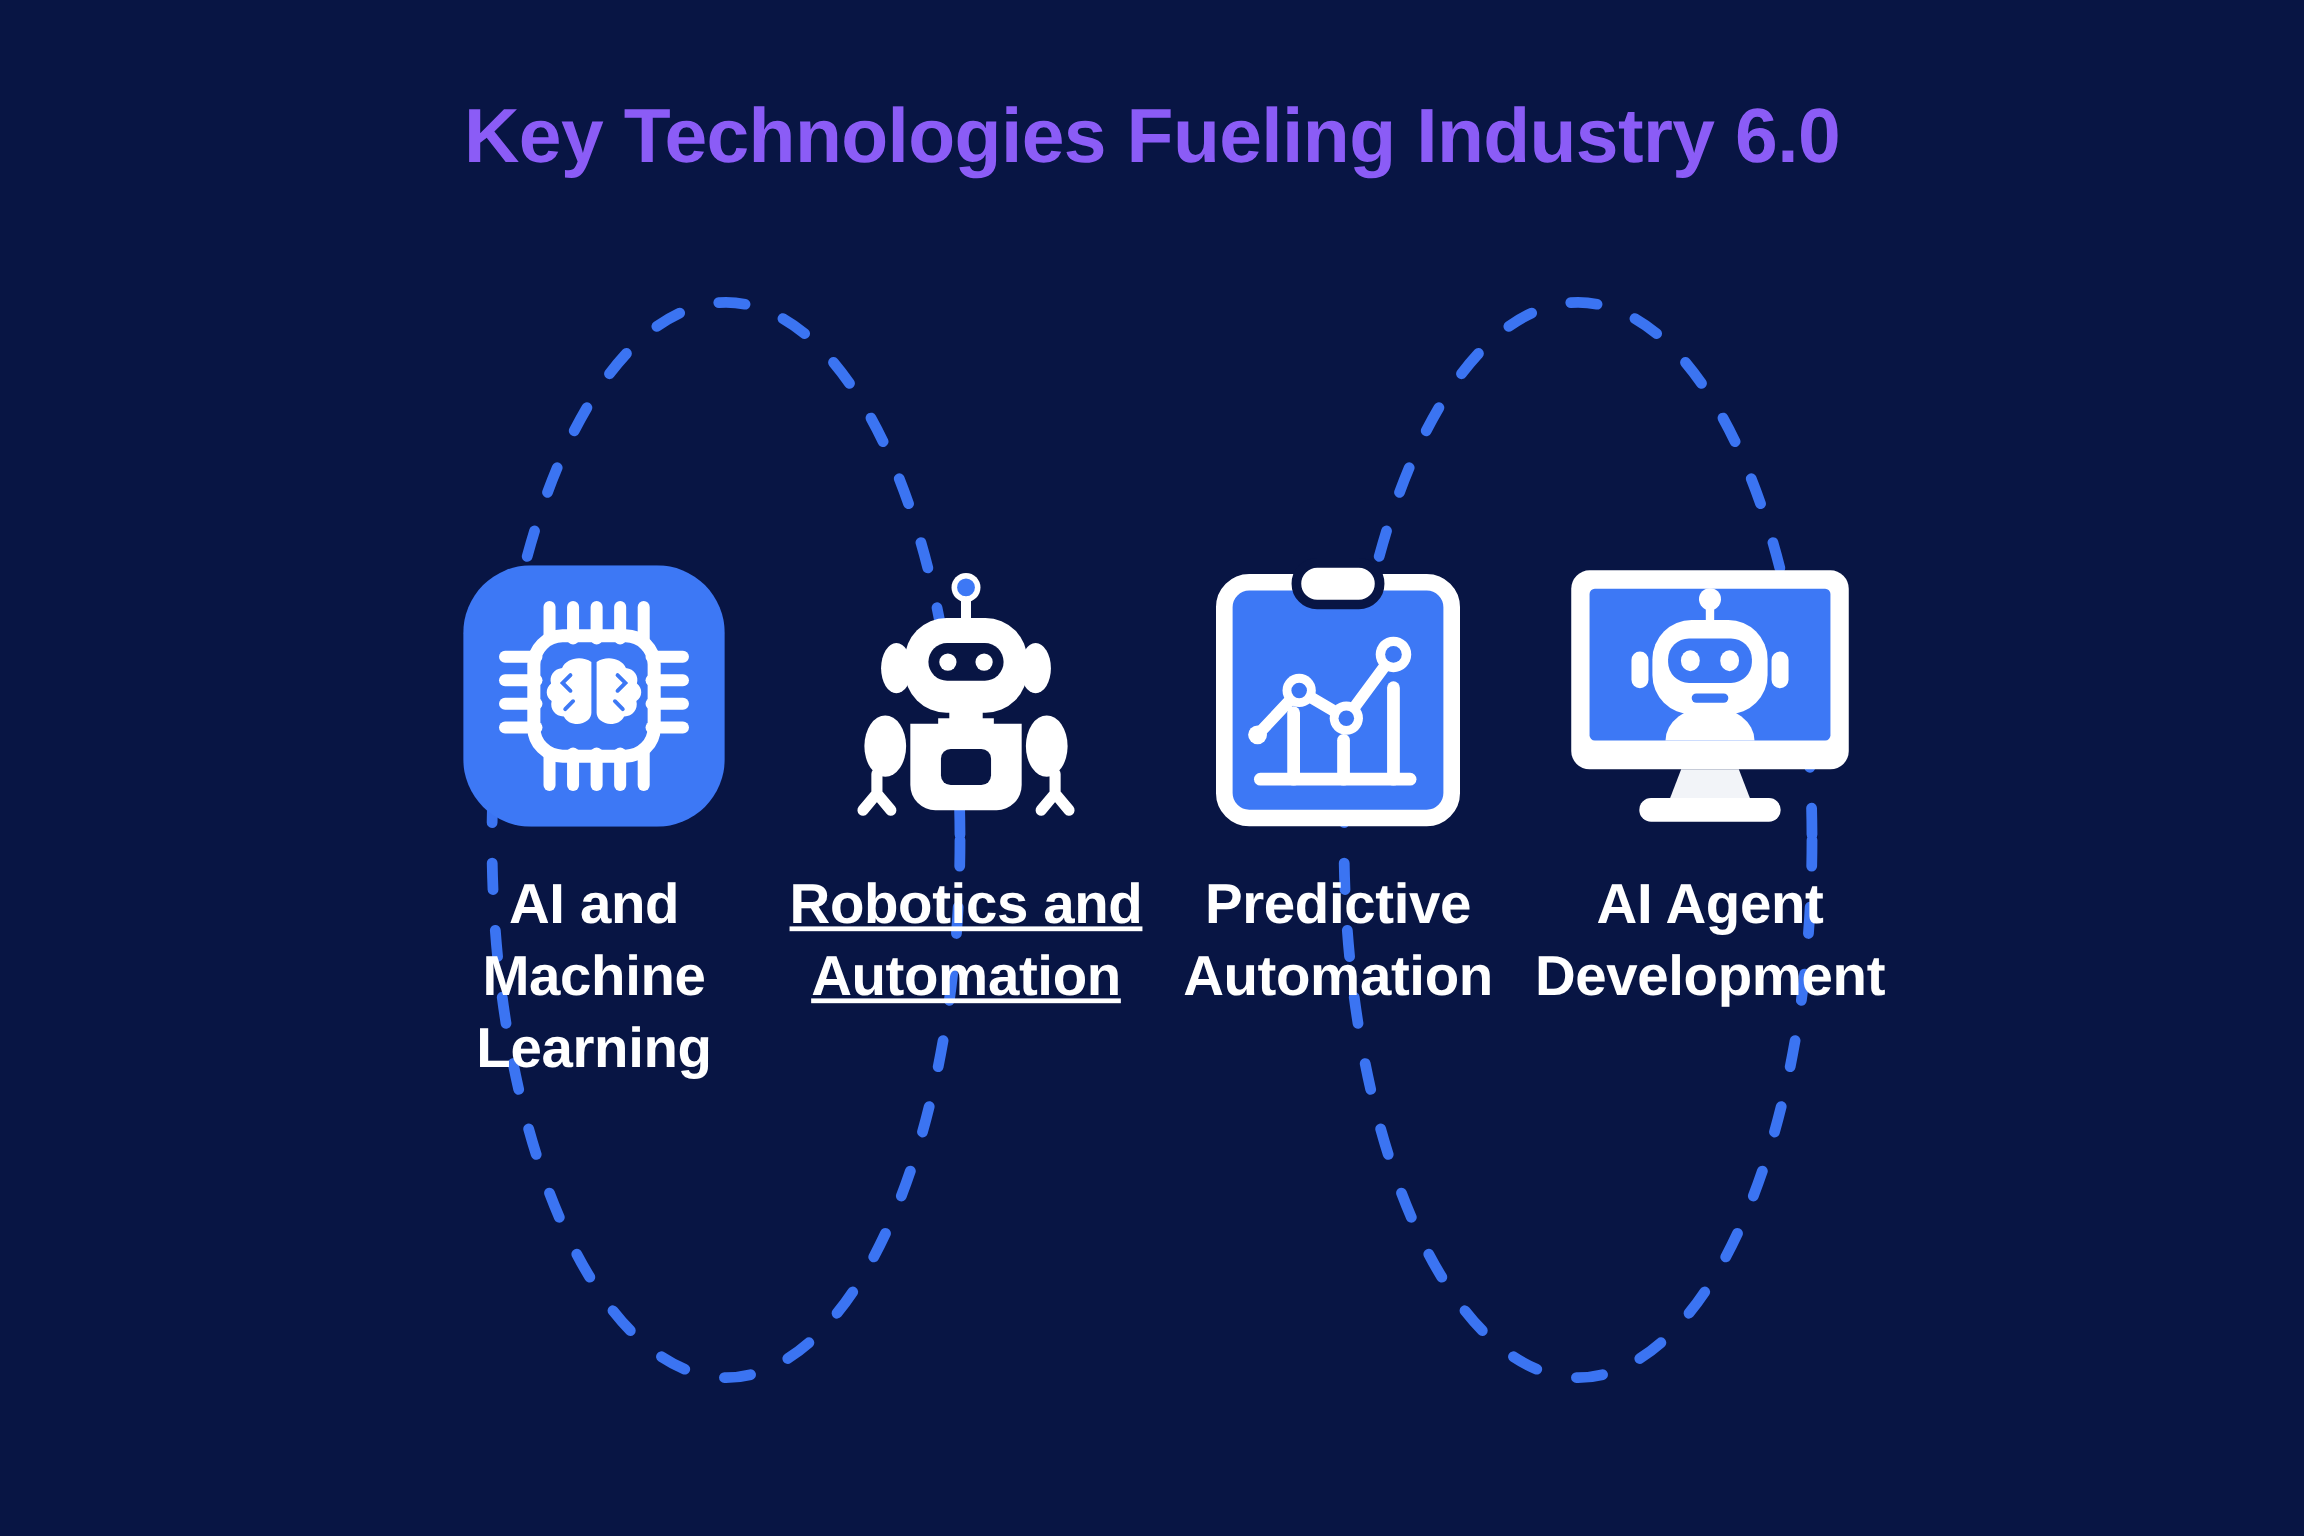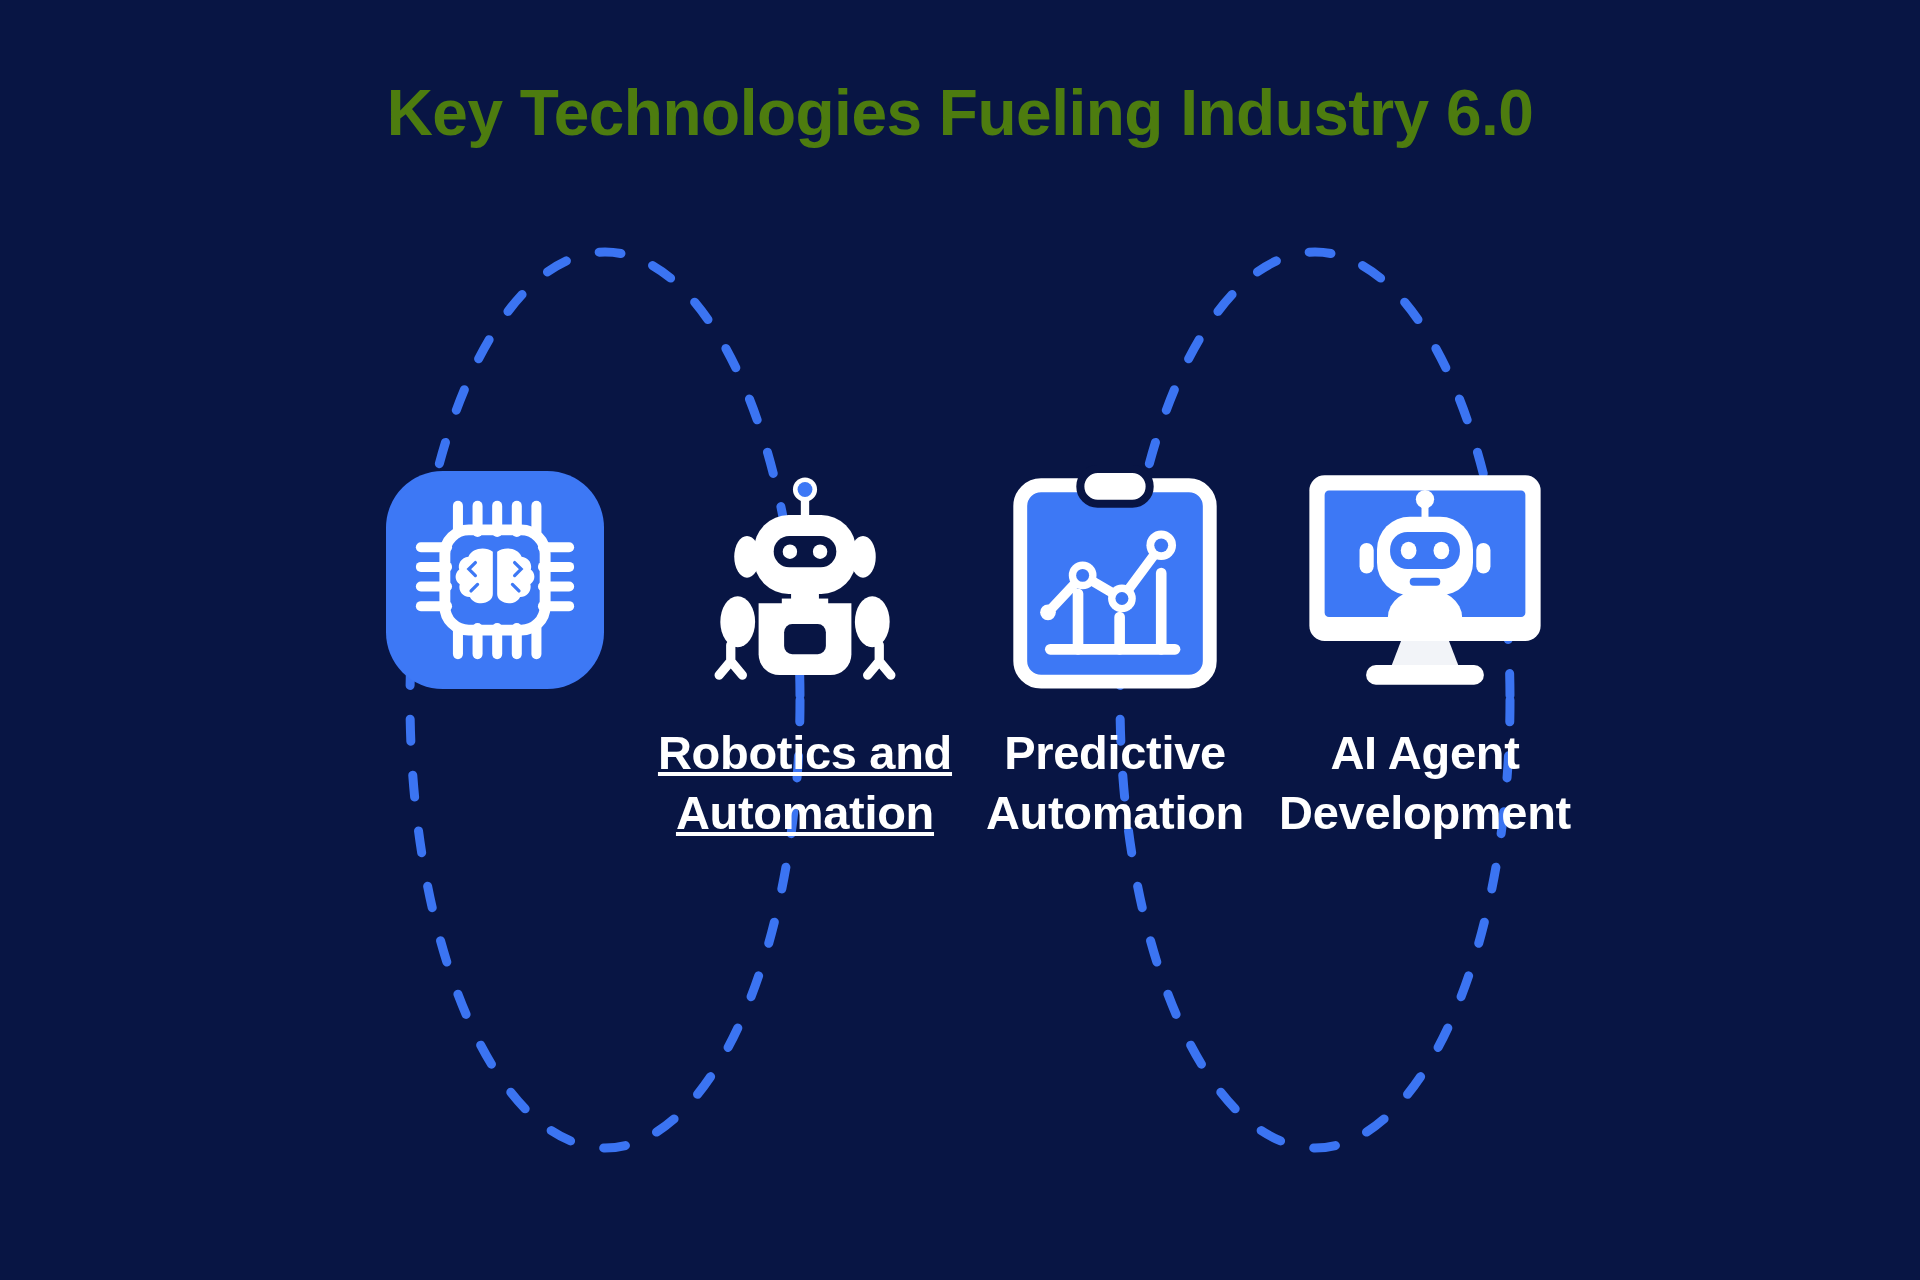--- a/index.html
+++ b/index.html
@@ -8,21 +8,21 @@
     background:#081544;
     font-family:"Liberation Sans", sans-serif;
     position:relative;
   }
   #stage { position:absolute; inset:0; }
 
   #title {
     position:absolute;
     top:78px; left:0; width:100%;
     text-align:center;
-    color:#4d7c0f;
+    color:#8b5cf6;
     font-size:64px;
     font-weight:bold;
     letter-spacing:-0.5px;
     line-height:1.1;
     white-space:nowrap;
   }
 
   #arcs { position:absolute; inset:0; pointer-events:none; }
 
   #cards {
@@ -102,20 +102,21 @@
             <path d="M51 37c3.6-2.6 9.6-1.6 11.2 2.3 3.3.4 5 3.2 4.2 5.9 2.3 1.8 2.2 5.2-.2 6.7.8 3.2-1.6 6-4.7 5.9-1.4 3.1-6.3 3.9-9.1 1.5-.9-.8-1.4-1.8-1.4-2.9V37z"></path>
           </g>
           <g stroke="#3d78f5" stroke-width="1.5" fill="none" stroke-linecap="round">
             <path d="M41 42 L38 45 L41 48"></path>
             <path d="M59 42 L62 45 L59 48"></path>
             <path d="M42 52 L39 55"></path>
             <path d="M58 52 L61 55"></path>
           </g>
         </svg>
       </div>
+      <div class="label">AI and Machine Learning</div>
     </div>
 
     <div class="card c2">
       <div class="icon-wrap">
         <svg width="232" height="232" viewBox="0 0 100 100">
 
           <line x1="50" y1="14" x2="50" y2="24" stroke="#ffffff" stroke-width="3.6" stroke-linecap="round"></line>
           <circle cx="50" cy="11" r="5.2" fill="#ffffff"></circle>
           <circle cx="50" cy="11" r="3.2" fill="#3d78f5"></circle>
 

